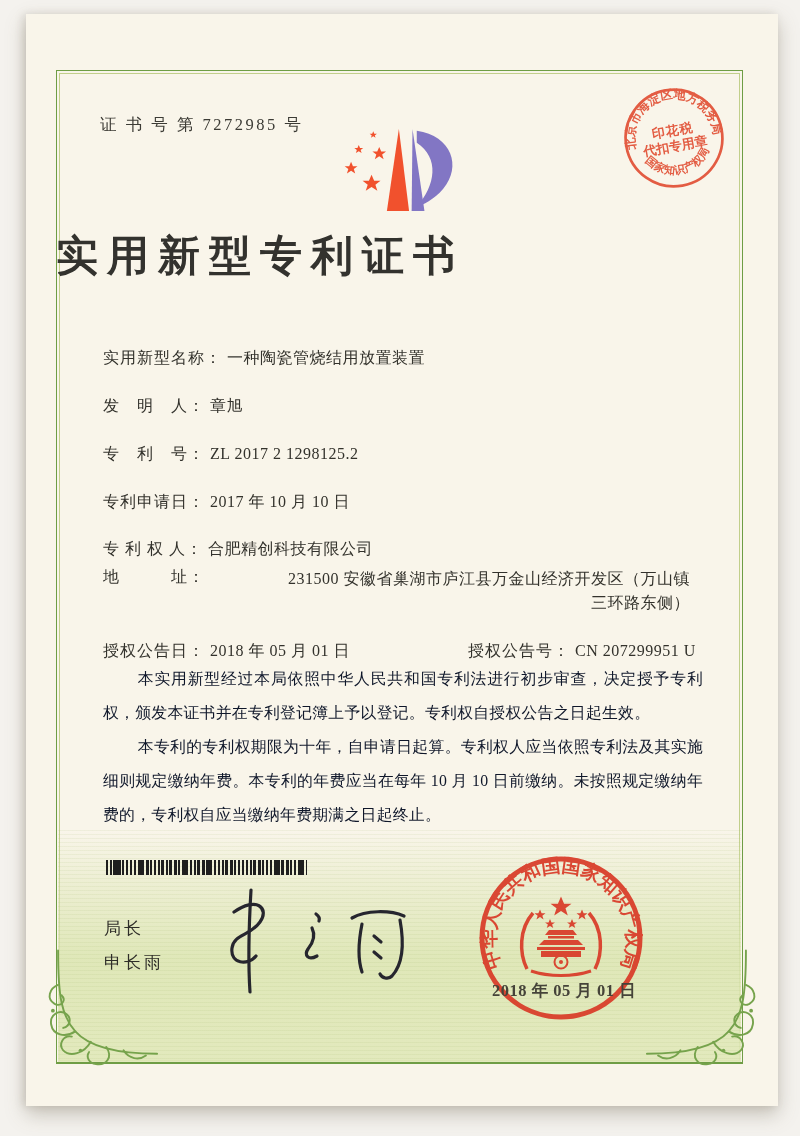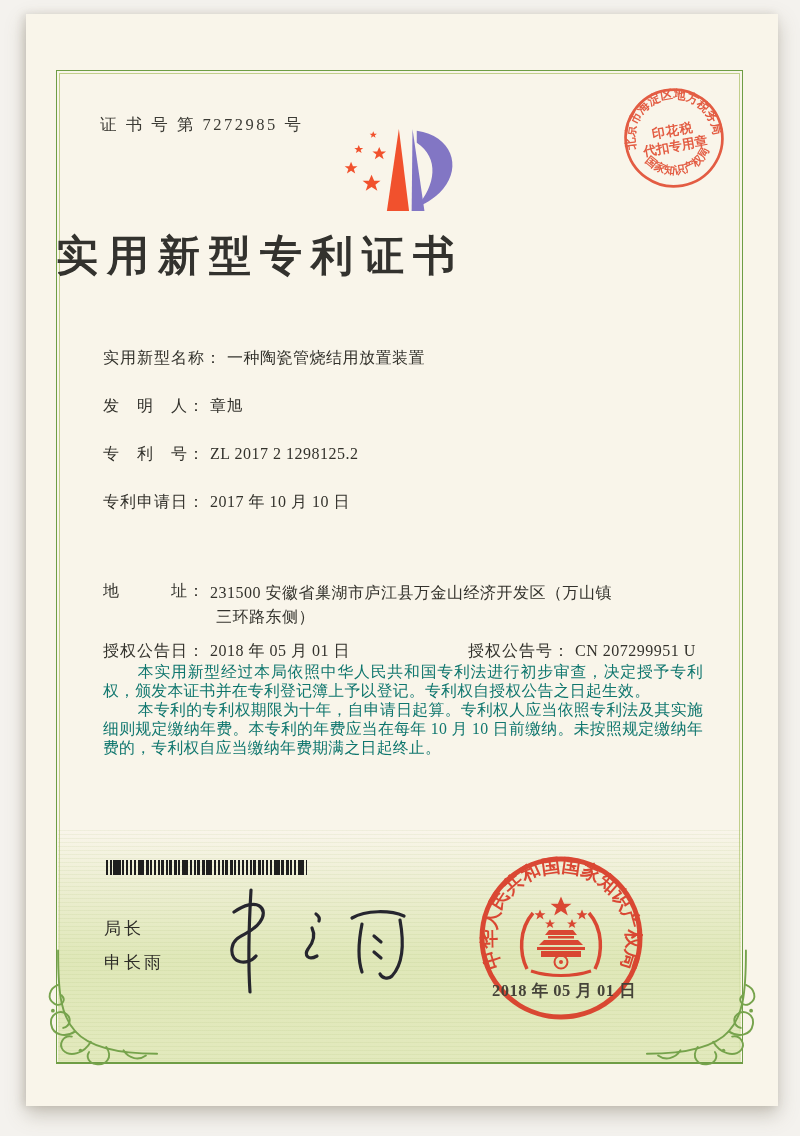--- a/index.html
+++ b/index.html
@@ -40,27 +40,27 @@
     position:absolute; left:30px; top:214px; width:687px;
     text-align:left; font-size:42px; font-weight:600; letter-spacing:9px;
     color:#33322e;
   }
   .row { position:absolute; left:77px; font-size:16px; letter-spacing:.5px; color:#33322c; white-space:nowrap; }
   .row .lbl { letter-spacing:1px; }
   .row .val { margin-left:5px; }
   .row .val-block { display:inline-block; vertical-align:top; white-space:normal; width:480px; line-height:24px; }
   .row .val-block .l2 { margin-left:6px; }
   .r-name  { top:334px;text-align:center; } .r-inv { top:382px; } .r-pno { top:430px; }
-  .r-fdate { top:478px; } .r-pat { top:525px; } .r-addr { top:567px; }
+  .r-fdate { top:478px; } .r-pat { top:525px; } .r-addr { top:553px;text-align:right; }
   .r-grant { top:619px;margin-top:8px; }
   .grant-no { position:absolute; left:365px; top:0; white-space:nowrap; }
   .bodytext { position:absolute; left:77px; top:648px; width:600px; }
   .bodytext p {
-    font-size:15.8px; line-height:19px; text-indent:2.2em;
-    text-align:justify; color:#0f766e; letter-spacing:.3px;
+    font-size:15.8px; line-height:34px; text-indent:2.2em;
+    text-align:justify; color:#0f172a; letter-spacing:.3px;
   }
   .barcode {
     position:absolute; left:80px; top:846px; width:201px; height:15px;
     background-image:
       repeating-linear-gradient(90deg,#1e1e1e 0 2px, rgba(0,0,0,0) 2px 4px),
       repeating-linear-gradient(90deg,#1e1e1e 0 1px, rgba(0,0,0,0) 1px 7px),
       repeating-linear-gradient(90deg, rgba(0,0,0,0) 0 9px, #1e1e1e 9px 12px, rgba(0,0,0,0) 12px 23px);
   }
   .sig-title { position:absolute; left:78px; top:903px; font-size:17px; letter-spacing:3px; color:#2f2e29; }
   .sig-name  { position:absolute; left:78px; top:937px; font-size:17px; letter-spacing:3px; color:#2f2e29; }
@@ -144,20 +144,23 @@
     <span class="lbl">实用新型名称：</span><span class="val">一种陶瓷管烧结用放置装置</span>
   </div>
   <div class="row r-inv">
     <span class="lbl">发　明　人：</span><span class="val">章旭</span>
   </div>
   <div class="row r-pno">
     <span class="lbl">专　利　号：</span><span class="val">ZL 2017 2 1298125.2</span>
   </div>
   <div class="row r-fdate">
     <span class="lbl">专利申请日：</span><span class="val">2017 年 10 月 10 日</span>
+  </div>
+  <div class="row r-pat">
+    <span class="lbl">专 利 权 人：</span><span class="val">合肥精创科技有限公司</span>
   </div>
   <div class="row r-addr">
     <span class="lbl">地　　　址：</span><span class="val val-block"><span>231500 安徽省巢湖市庐江县万金山经济开发区（万山镇</span><br><span class="l2">三环路东侧）</span></span>
   </div>
   <div class="row r-grant">
     <span class="lbl">授权公告日：</span><span class="val">2018 年 05 月 01 日</span>
     <span class="grant-no"><span class="lbl">授权公告号：</span><span class="val">CN 207299951 U</span></span>
   </div>
 
   <div class="bodytext">

